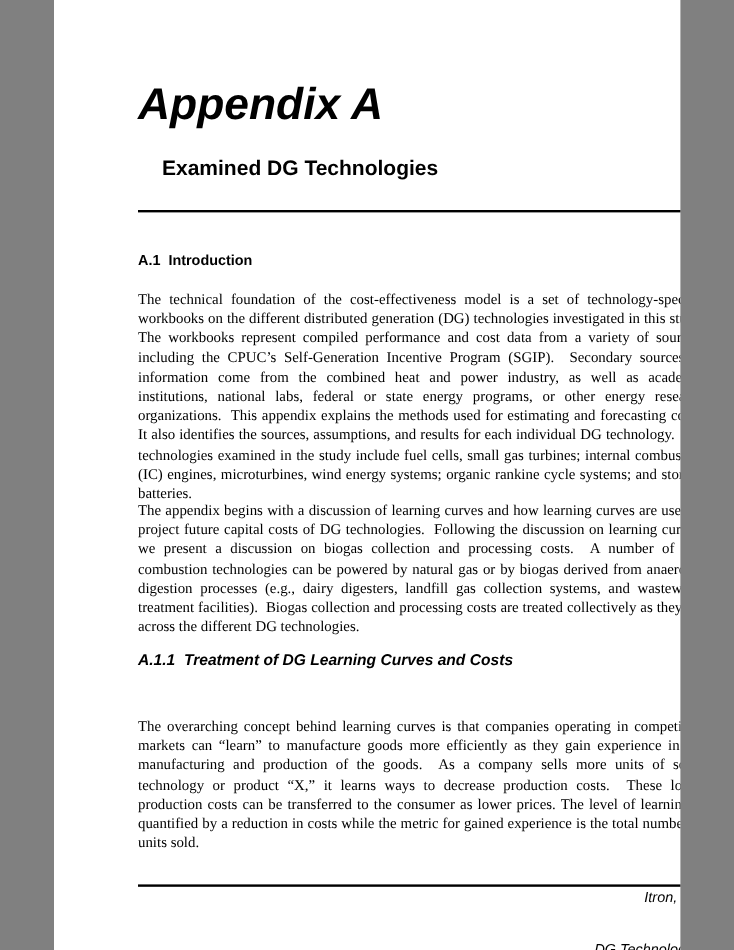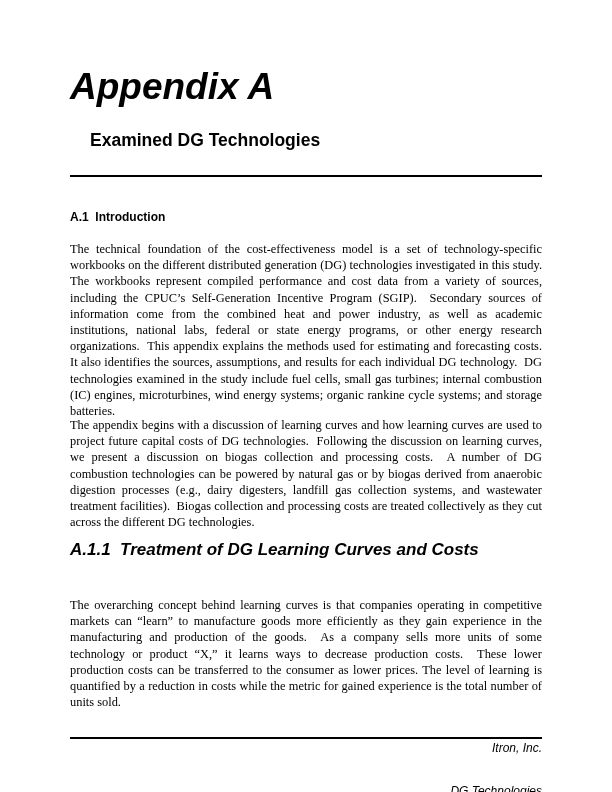--- a/index.html
+++ b/index.html
@@ -2,21 +2,21 @@
 <html><head>
 <meta charset="utf-8">
 <style>
   html, body {
     margin: 0;
     padding: 0;
     background: #808080;
   }
   .page {
     position: relative;
-    width: 612px;
+    width: 522px;
     height: 792px;
     background: #ffffff;
     color: #000000;
     margin: 0 auto;
     overflow: hidden;
     font-family: "Liberation Serif", serif;
   }
   .col {
     position: absolute;
     left: 70px;
@@ -56,21 +56,21 @@
     font-weight: bold;
     font-size: 12px;
     line-height: 18px;
     white-space: pre-wrap;
   }
   .h3 {
     top: 542px;
     font-family: "Liberation Sans", sans-serif;
     font-weight: bold;
     font-style: italic;
-    font-size: 17px;
+    font-size: 13px;
     line-height: 16px;
     white-space: pre-wrap;
   }
   .body-par {
     font-family: "Liberation Serif", serif;
     font-size: 12.4px;
     line-height: 16.2px;
     text-align: justify;
     white-space: pre-wrap;
   }

